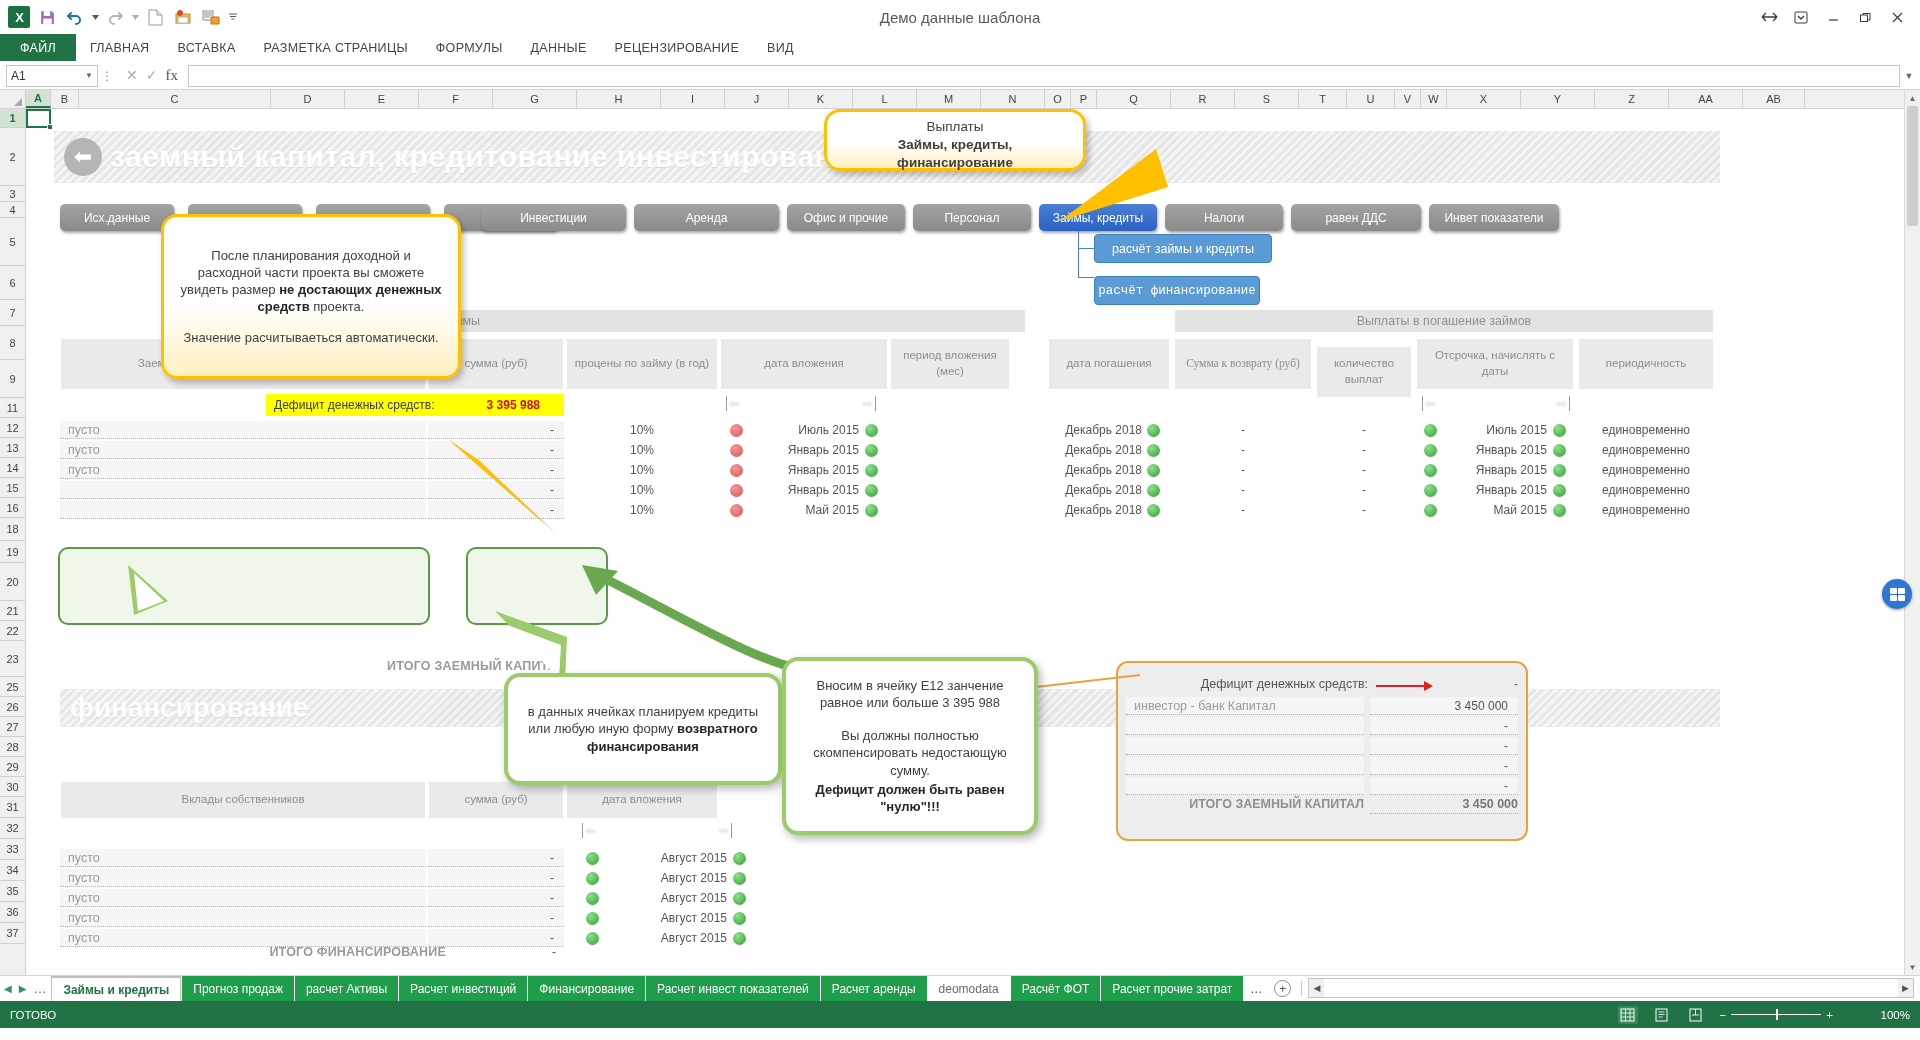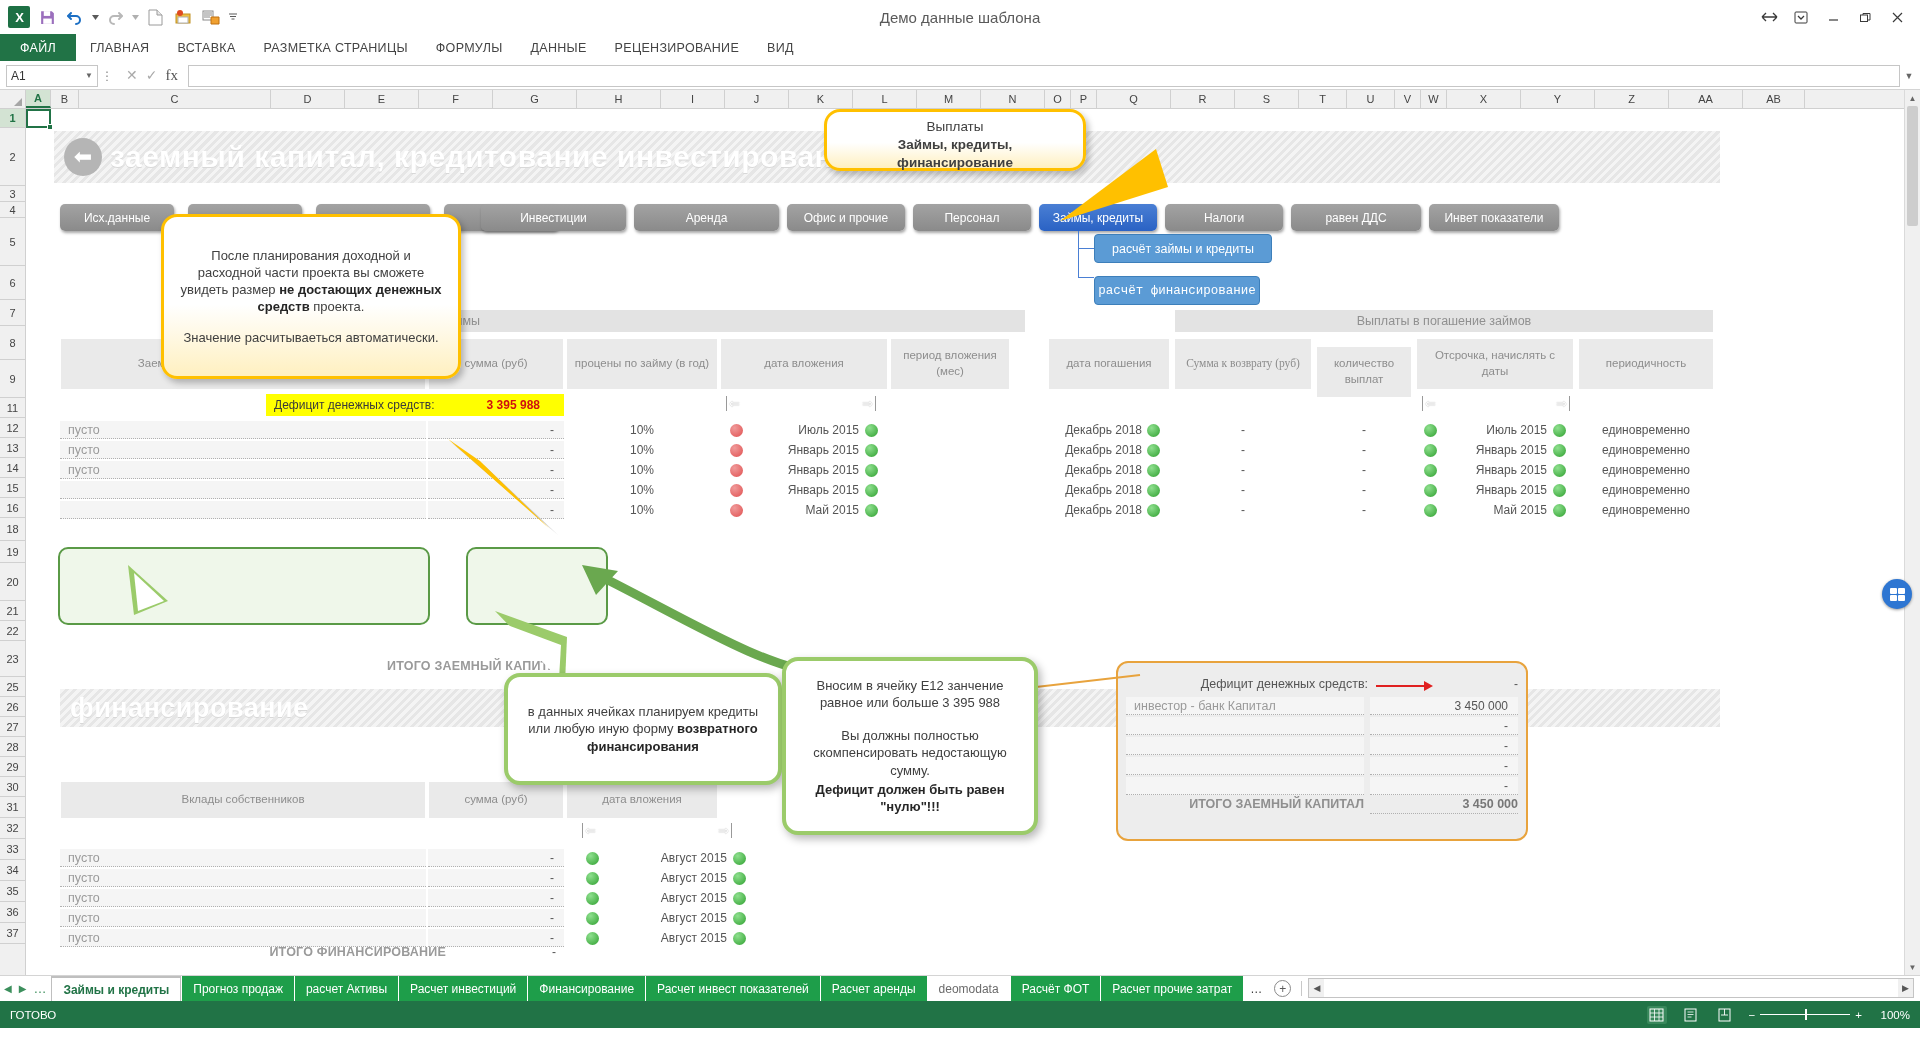--- a/index.html
+++ b/index.html
@@ -846,15 +846,15 @@
           <path d="M6.5 1v6M3 7h7" stroke="#fff" stroke-width=".9"></path>
         </svg>
     </div>
     <div class="zoom-slider">
       <span>−</span>
       <div class="zs-line">
           <div class="zs-handle"></div>
         </div>
       <span>+</span>
     </div>
-    <span style="min-width:34px;text-align:right;">100%</span>
+    <span style="min-width:34px;text-align:right;margin-left:29px;">100%</span>
   </div>
 </div>
 
 </body></html>

